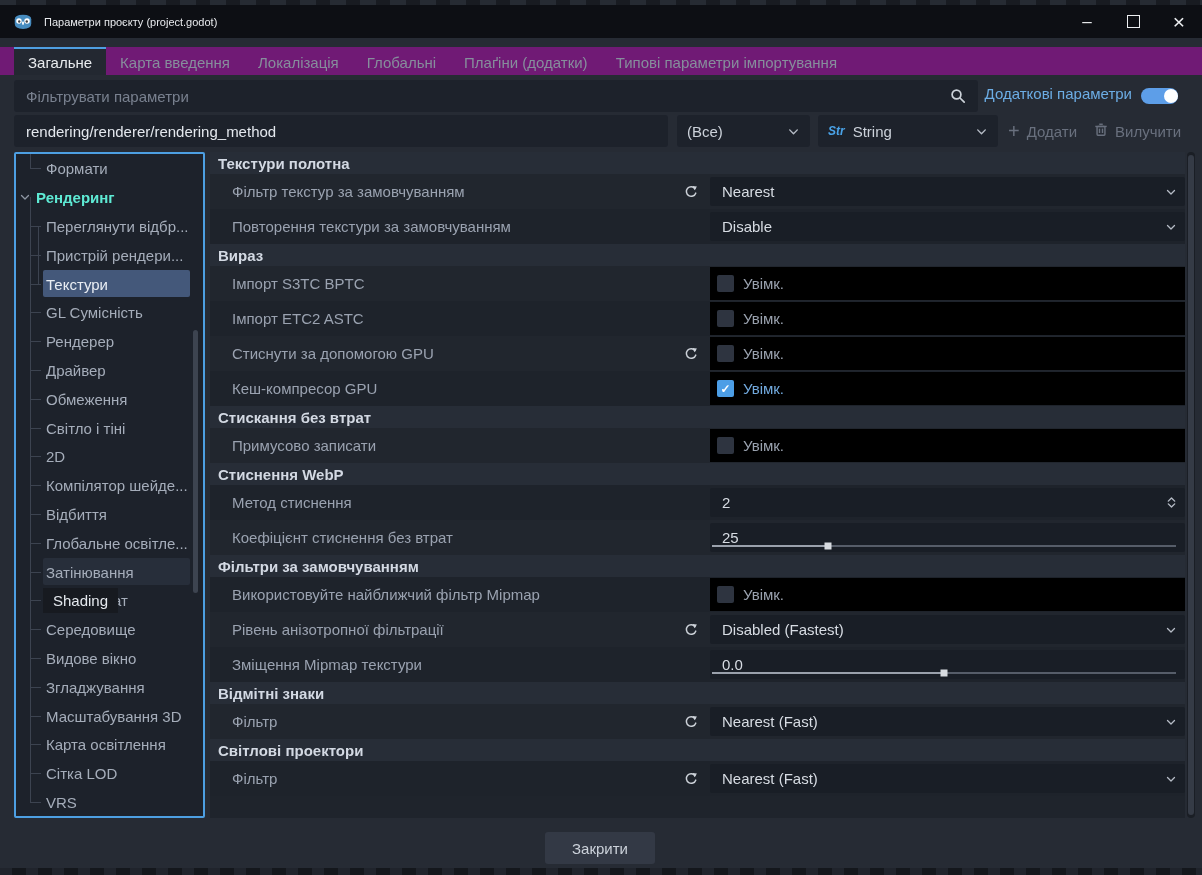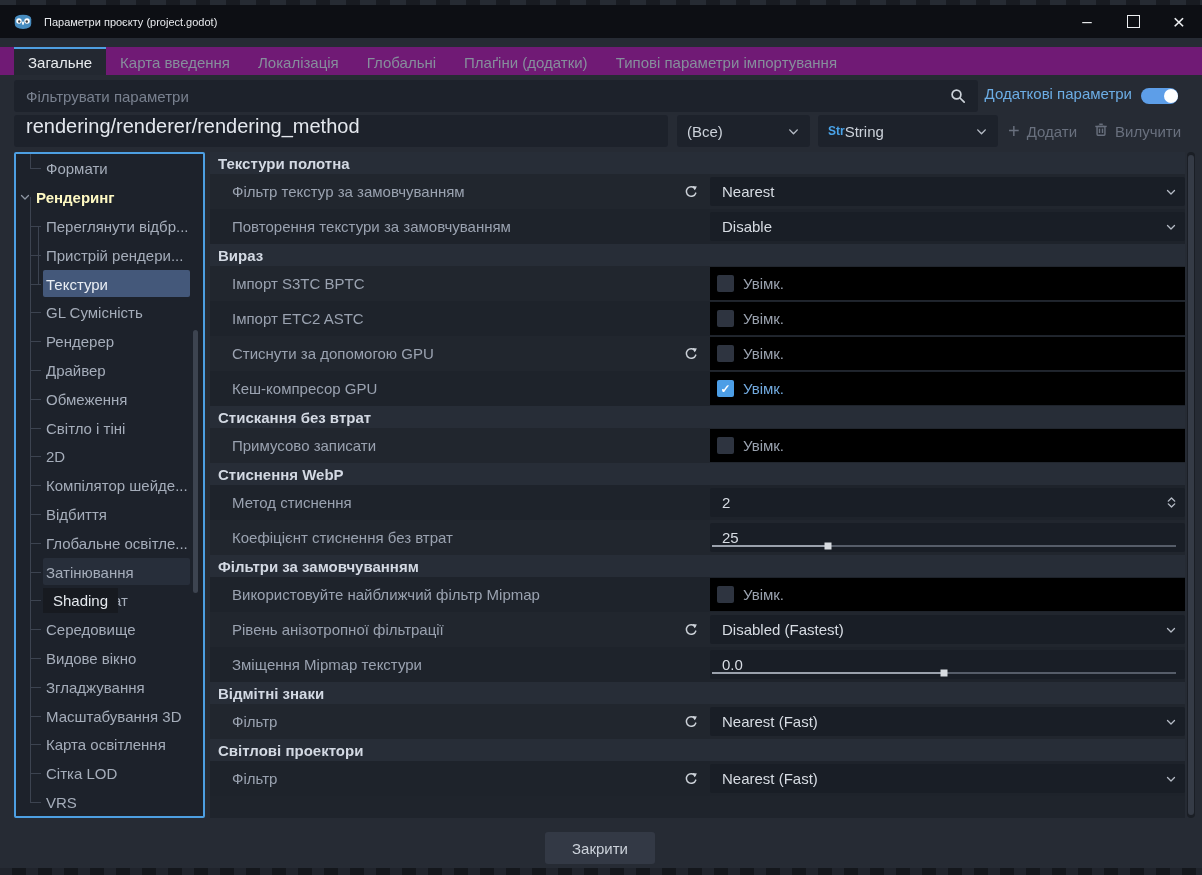--- a/index.html
+++ b/index.html
@@ -26,39 +26,39 @@
   .tab{display:flex;align-items:center;padding:0 14px;font-size:15px;color:#868e9c;border-top:2px solid transparent;box-sizing:border-box;}
   .tab.active{background:#232831;color:#e9ecef;border-top:2px solid #4f9fe2;}
   
   .search-input{left:14px;top:42px;width:964px;height:32px;background:#1d222b;border-radius:3px;display:flex;align-items:center;box-sizing:border-box;padding:0 12px;}
   .placeholder{color:#79818f;font-size:15px;}
   .search-glyph{margin-left:auto;display:flex;align-items:center;}
   .adv-label{top:47px;right:70px;color:#6cade5;font-size:15px;}
   .toggle{left:1141px;top:50px;width:37px;height:16px;border-radius:9px;background:#5d9ee8;}
   .toggle .knob{position:absolute;right:0px;top:1px;width:14px;height:14px;border-radius:50%;background:#ffffff;}
   
-  .prop-input{left:14px;top:77px;width:654px;height:32px;background:#1d222b;border-radius:3px;display:flex;align-items:flex-start;padding:0 12px;box-sizing:border-box;color:#e4e8ee;font-size:20px;}
+  .prop-input{left:14px;top:77px;width:654px;height:32px;background:#1d222b;border-radius:3px;display:flex;align-items:center;padding:0 12px;box-sizing:border-box;color:#e4e8ee;font-size:15px;}
   .dd{background:#1d222b;border-radius:3px;display:flex;align-items:center;padding:0 10px;box-sizing:border-box;color:#ccd2da;font-size:15px;height:32px;top:77px;}
   .dd .chev{margin-left:auto;display:flex;align-items:center;}
   .dd1{left:677px;width:133px;}
   .dd2{left:818px;width:180px;}
-  .str-icon{color:#4aa3e8;font-weight:bold;font-size:12px;margin-right:0;letter-spacing:0;}
+  .str-icon{color:#4aa3e8;font-weight:bold;font-style:italic;font-size:12px;margin-right:8px;letter-spacing:0;}
   .toolbtn{top:77px;height:32px;display:flex;align-items:center;color:#69707e;font-size:15px;gap:7px;}
   .btn-add{left:1008px;width:80px;}
   .btn-del{left:1094px;width:96px;}
   .plus-glyph{font-size:20px;line-height:20px;color:#69707e;}
   
   .sidebar{left:14px;top:114px;width:191px;height:666px;background:#1d222b;border:2px solid #4d9fe2;border-radius:2px;box-sizing:border-box;overflow:hidden;}
   .tree-item{position:absolute;left:0;right:0;height:28.8px;font-size:15px;color:#a5adba;}
   .tree-item .hl{position:absolute;left:27px;right:13px;top:1px;bottom:1px;border-radius:2px;}
   .tree-item.selected .hl{background:#44587a;}
   .tree-item.hovered .hl{background:#272e3a;}
   .tree-item.selected .tlabel{color:#e9edf3;}
   .tree-item .tlabel{position:absolute;left:30px;top:50%;transform:translateY(-50%);white-space:nowrap;}
-  .tree-item.root .tlabel{left:20px;color:#fef9c3;font-weight:bold;}
+  .tree-item.root .tlabel{left:20px;color:#5eead4;font-weight:bold;}
   .tree-item.obscured .tlabel{left:97px;}
   .tree-item .dash{position:absolute;left:14px;top:50%;width:11px;height:1px;background:#3c4350;}
   .tree-item .rchev{position:absolute;left:3px;top:50%;transform:translateY(-50%);display:flex;}
   .vline{position:absolute;width:1px;background:#3c4350;}
   .sb-scroll{position:absolute;left:177px;top:176px;width:5px;height:263px;background:#3d4450;border-radius:3px;}
   
   .main{left:210px;top:114px;width:975px;height:666px;background:#1f242c;overflow:hidden;}
   .sec-header{height:22px;background:#272d37;display:flex;align-items:center;padding-left:8px;color:#d3d9e3;font-size:15px;font-weight:bold;}
   .prow{height:35px;display:flex;position:relative;}
   .prow.even{background:#21262e;}

